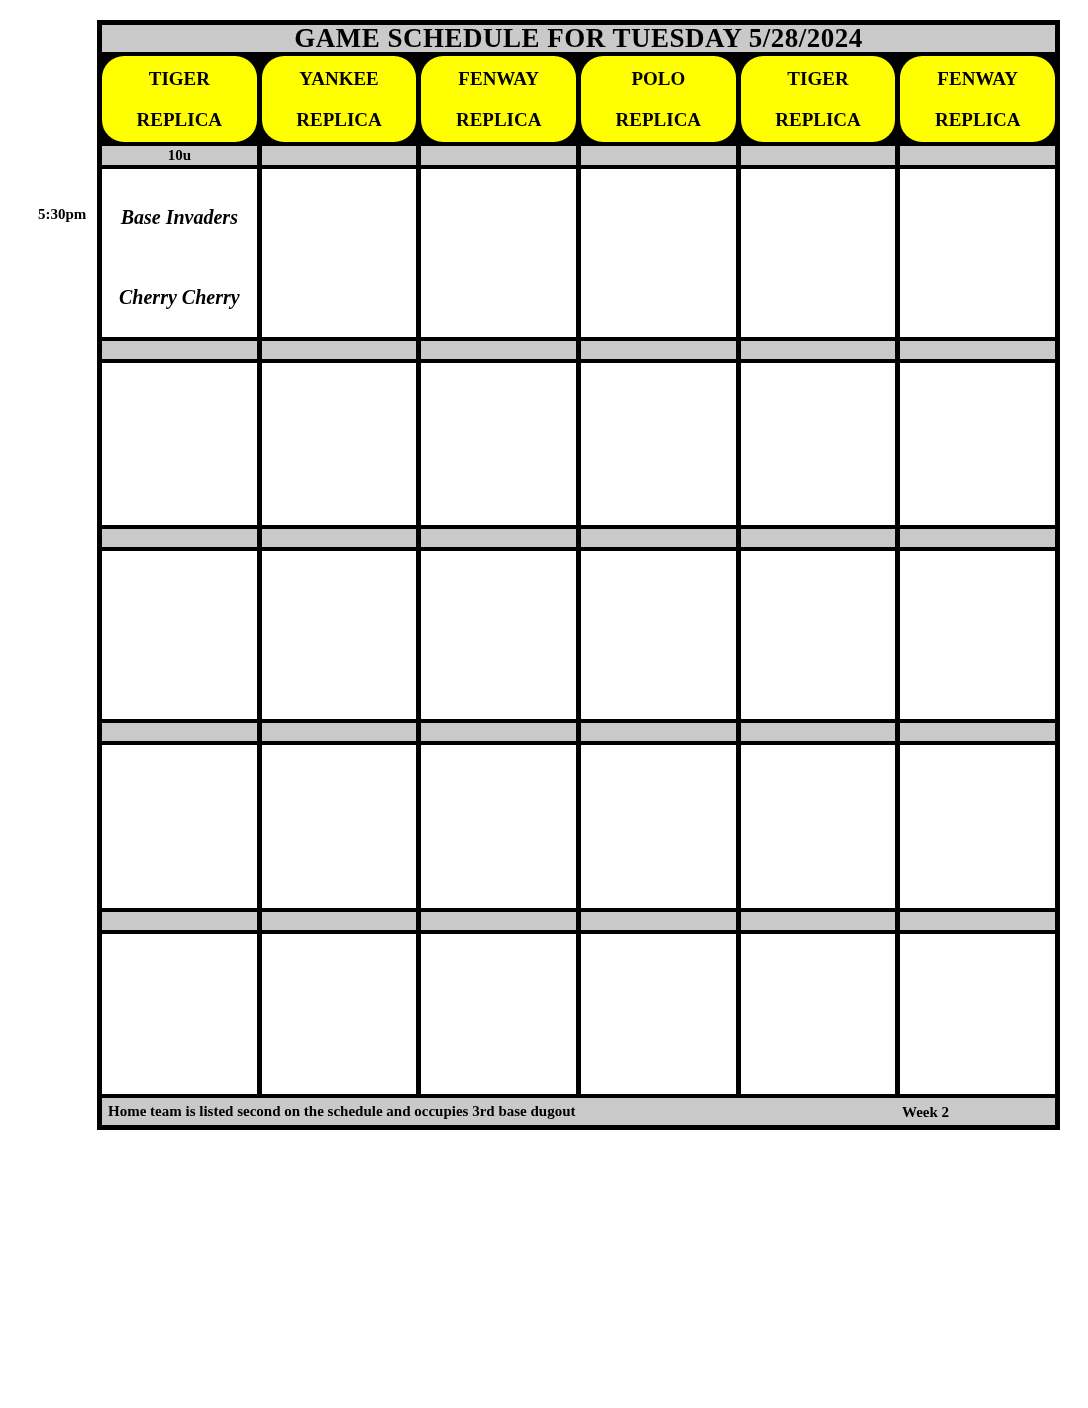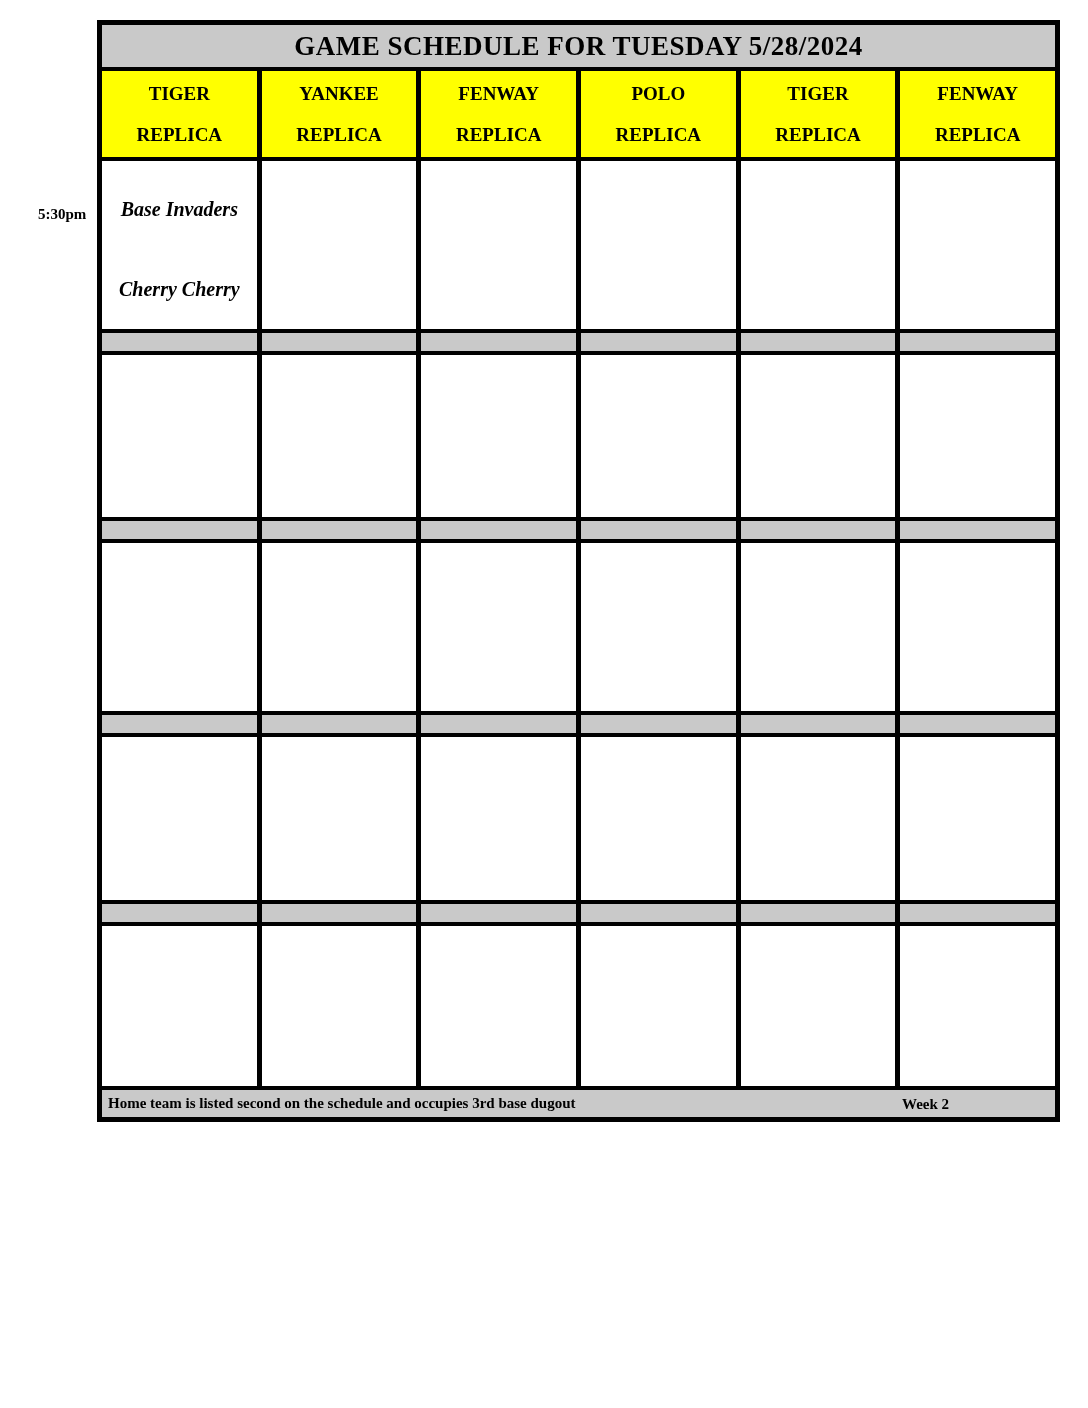--- a/index.html
+++ b/index.html
@@ -31,23 +31,23 @@
     gap: 4px;
   }
   .row { width: 100%; }
   .grid {
     display: grid;
     grid-template-columns: repeat(6, 1fr);
     column-gap: 5px;
   }
   .cell { background: #ffffff; }
   .gray { background: var(--divider_gray, #c9c9c9); }
-  .yellow { background: var(--header_yellow, #ffff00); }
-
-  .title-row { height: 42px; }
+  .yellow { background: var(--header_yellow, #ffff00); border-radius: 22px; }
+
+  .title-row { height: 27px; }
   .title-cell {
     height: 100%;
     background: var(--divider_gray, #c9c9c9);
     display: flex;
     align-items: center;
     justify-content: center;
     font-size: 27px;
     font-weight: bold;
     letter-spacing: 0.5px;
   }
@@ -137,20 +137,28 @@
       <div class="cell yellow field-cell">
         <div>TIGER</div>
         <div>REPLICA</div>
       </div>
       <div class="cell yellow field-cell">
         <div>FENWAY</div>
         <div>REPLICA</div>
       </div>
     </div>
 
+    <div class="row grid sub-row">
+      <div class="cell gray agegroup-cell">10u</div>
+      <div class="cell gray"></div>
+      <div class="cell gray"></div>
+      <div class="cell gray"></div>
+      <div class="cell gray"></div>
+      <div class="cell gray"></div>
+    </div>
 
     <div class="row grid body-row-1">
       <div class="cell game-cell">
         <div>Base Invaders</div>
         <div>Cherry Cherry</div>
       </div>
       <div class="cell"></div>
       <div class="cell"></div>
       <div class="cell"></div>
       <div class="cell"></div>

